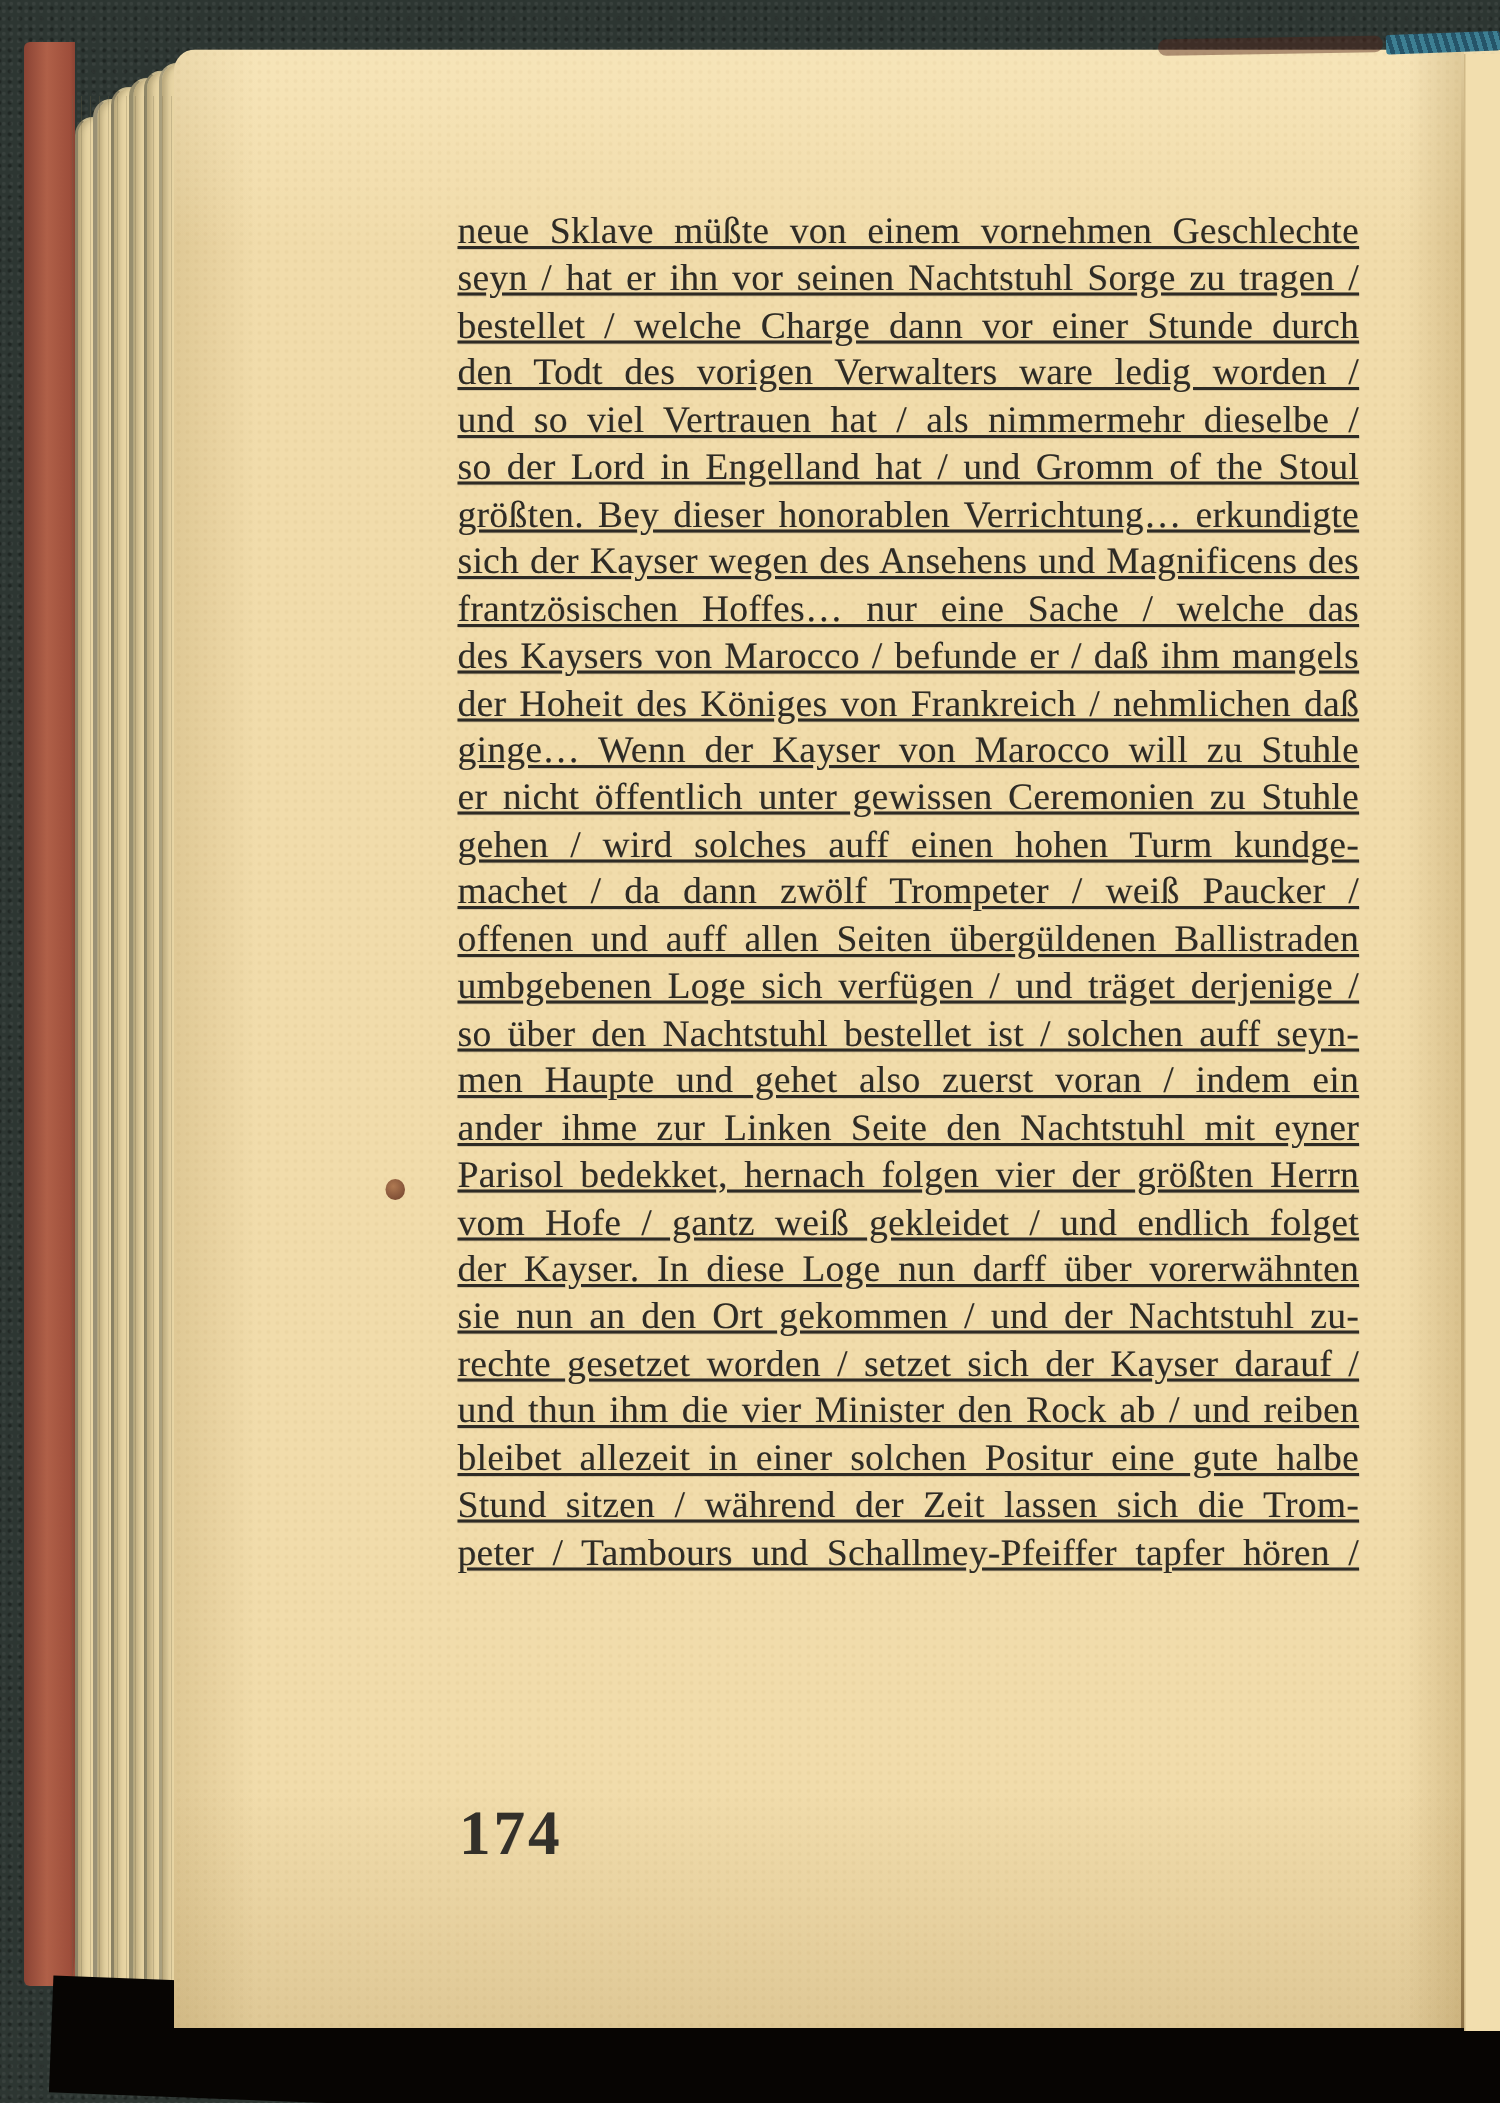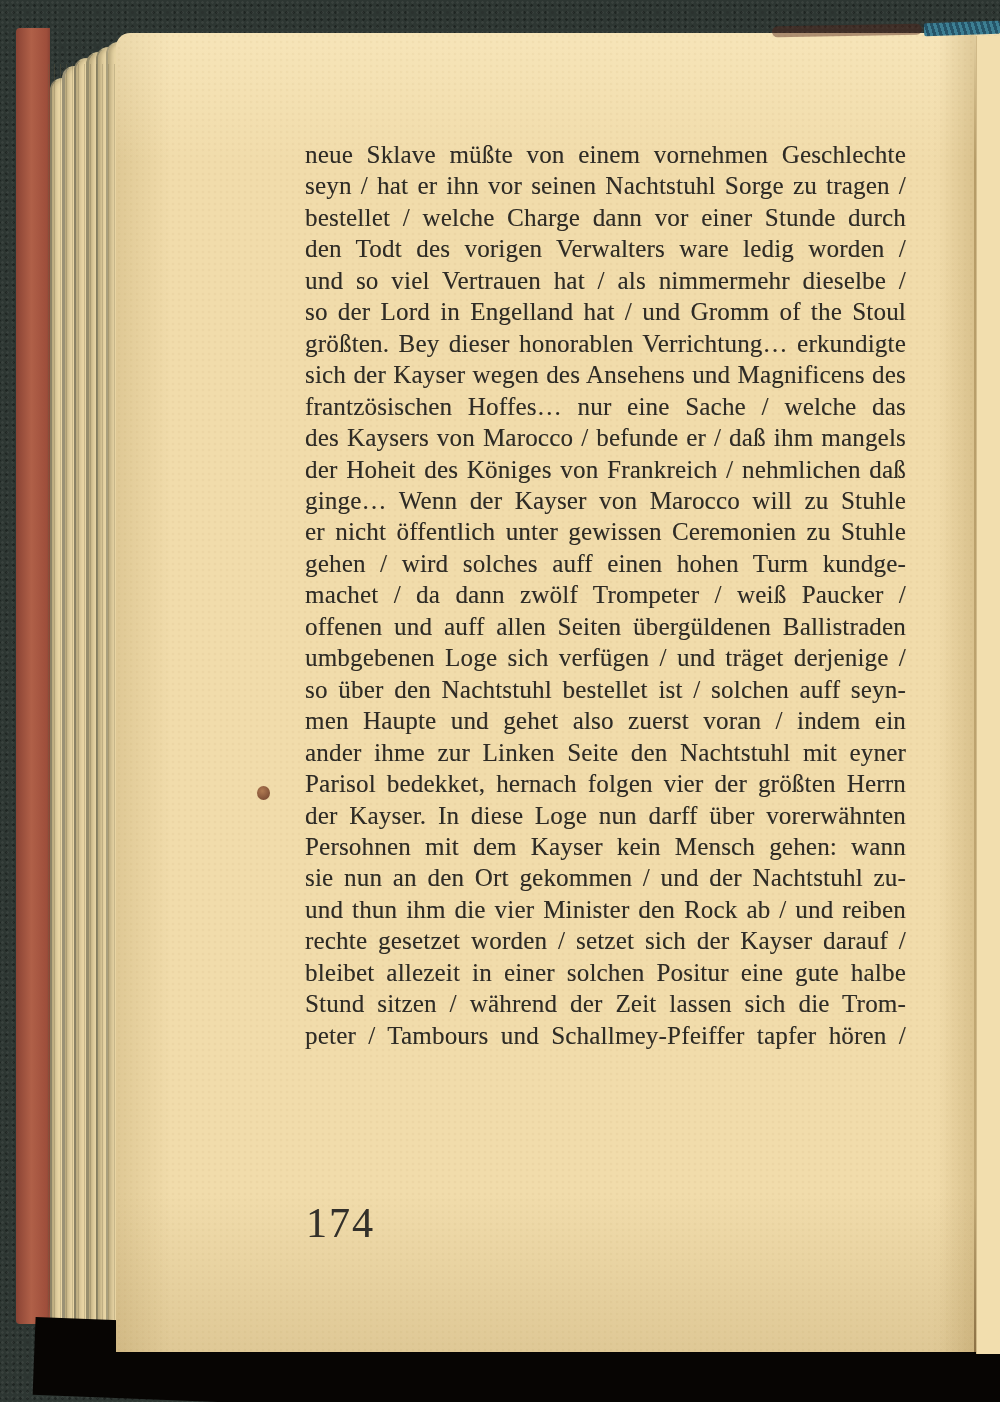--- a/index.html
+++ b/index.html
@@ -80,25 +80,27 @@
   
   .fox-dot{left:257px;top:786px;width:13px;height:14px;border-radius:50%;
     background:radial-gradient(circle at 40% 35%,#b07a52,#7e4e35 75%);}
 
   
   .text-block{
     left:305px;top:139px;width:601px;
     font-size:25px;line-height:31.45px;color:#2e2b25;
     letter-spacing:.2px;
     text-shadow:0.3px 0.3px 0 rgba(46,43,37,.35);
+    text-decoration:underline;
   }
   .ln{text-align:justify;text-align-last:justify;-moz-text-align-last:justify;}
   .page-number{
     left:306px;top:1199px;font-size:42px;color:#33302a;letter-spacing:2px;
     text-shadow:0.3px 0.3px 0 rgba(46,43,37,.3);
+    font-weight:bold;
   }
 </style>
 </head>
 <body>
 
 <div class="photo">
 
   <div class="abs spine"></div>
   <div class="abs spine-fray"></div>
 
@@ -139,25 +141,25 @@
     <div class="ln">ginge… Wenn der Kayser von Marocco will zu Stuhle</div>
     <div class="ln">er nicht öffentlich unter gewissen Ceremonien zu Stuhle</div>
     <div class="ln">gehen / wird solches auff einen hohen Turm kundge-</div>
     <div class="ln">machet / da dann zwölf Trompeter / weiß Paucker /</div>
     <div class="ln">offenen und auff allen Seiten übergüldenen Ballistraden</div>
     <div class="ln">umbgebenen Loge sich verfügen / und träget derjenige /</div>
     <div class="ln">so über den Nachtstuhl bestellet ist / solchen auff seyn-</div>
     <div class="ln">men Haupte und gehet also zuerst voran / indem ein</div>
     <div class="ln">ander ihme zur Linken Seite den Nachtstuhl mit eyner</div>
     <div class="ln">Parisol bedekket, hernach folgen vier der größten Herrn</div>
+    <div class="ln">vom Hofe / gantz weiß gekleidet / und endlich folget</div>
     <div class="ln">der Kayser. In diese Loge nun darff über vorerwähnten</div>
-    <div class="ln">Persohnen mit dem Kayser kein Mensch gehen: wann</div>
     <div class="ln">sie nun an den Ort gekommen / und der Nachtstuhl zu-</div>
+    <div class="ln">rechte gesetzet worden / setzet sich der Kayser darauf /</div>
     <div class="ln">und thun ihm die vier Minister den Rock ab / und reiben</div>
-    <div class="ln">rechte gesetzet worden / setzet sich der Kayser darauf /</div>
     <div class="ln">bleibet allezeit in einer solchen Positur eine gute halbe</div>
     <div class="ln">Stund sitzen / während der Zeit lassen sich die Trom-</div>
     <div class="ln">peter / Tambours und Schallmey-Pfeiffer tapfer hören /</div>
   </div>
 
   <div class="abs page-number">174</div>
 
 </div>
 
 </body></html>

